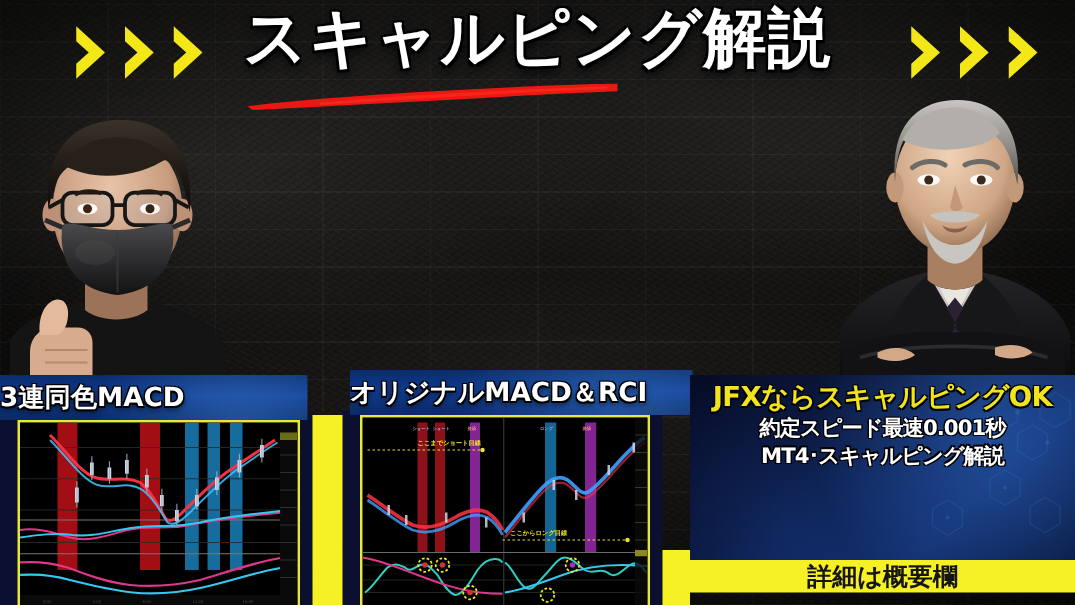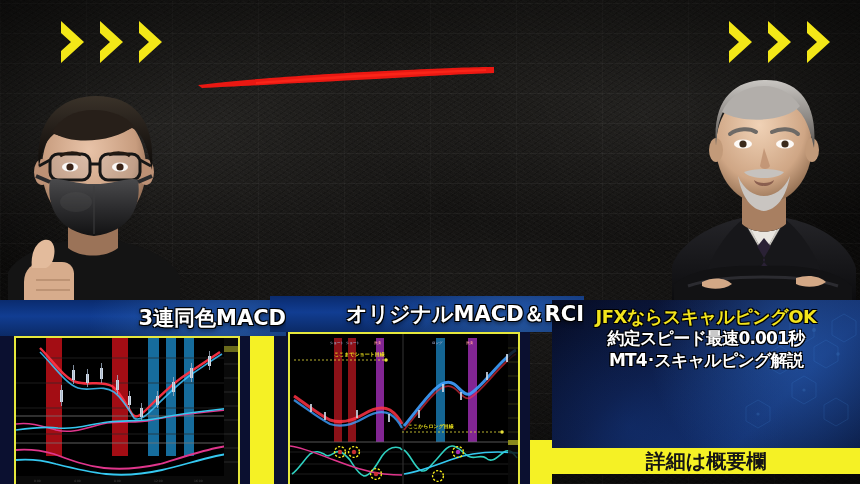--- a/index.html
+++ b/index.html
@@ -55,28 +55,28 @@
   .p-left{left:6px;width:176px;height:232px;}
   .p-right{right:2px;width:190px;height:236px;}
   .portrait svg{display:block;width:100%;height:100%;}
 
   
   .bottom{position:absolute;left:0;bottom:0;width:860px;height:184px;z-index:9;}
 
   .panel-label{
      position:absolute;height:36px;
      background:linear-gradient(180deg,#0a2b6e 0%,#113d92 45%,#0b2a66 100%);
-     display:flex;align-items:center;justify-content:flex-end;overflow:hidden;padding-left:40px;
+     display:flex;align-items:center;justify-content:flex-start;overflow:hidden;
   }
   .panel-label::after{content:"";position:absolute;inset:0;
      background:radial-gradient(circle at 78% 120%, rgba(90,170,255,.30), rgba(0,0,0,0) 60%);}
   .panel-label span{position:relative;z-index:2;color:#fff;font-weight:bold;font-size:21px;letter-spacing:0px;
      text-shadow:1px 1px 0 #000,-1px 1px 0 #000,1px -1px 0 #000,-1px -1px 0 #000, 0 2px 5px rgba(0,0,0,.8);}
   #lab1{left:0px;top:0px;width:246px;}
-  #lab2{left:270px;top:-4px;width:274px;}
+  #lab2{left:280px;top:-4px;width:274px;}
 
   .chartbox{position:absolute;border:2px solid #e6e83c;background:#000;overflow:hidden;}
   #chart1{left:14px;top:36px;width:222px;height:146px;}
   #chart2{left:288px;top:32px;width:228px;height:150px;}
   .chart-outer{position:absolute;background:#0b1030;}
   #outer1{left:0px;top:32px;width:250px;height:152px;}
   #outer2{left:274px;top:28px;width:256px;height:156px;}
 
   .ydiv{position:absolute;background:#f5f125;}
   #ydiv1{left:250px;top:32px;width:24px;height:152px;}
@@ -85,21 +85,21 @@
   
   #infopanel{position:absolute;left:552px;top:0px;width:308px;height:148px;
      background:linear-gradient(135deg,#05091e 0%,#0a1334 35%,#112a63 72%,#0a1a42 100%);
      overflow:hidden;}
   #infopanel::after{content:"";position:absolute;inset:0;
      background:
        radial-gradient(circle at 78% 30%, rgba(60,140,255,.38), rgba(0,0,0,0) 55%),
        radial-gradient(circle at 25% 85%, rgba(30,90,200,.25), rgba(0,0,0,0) 60%);}
   .hexes{position:absolute;inset:0;opacity:.30;}
   .info-lines{position:absolute;inset:0;z-index:3;padding-top:6px;text-align:center;}
-  .info-head{font-size:18px;font-weight:bold;color:#f2e41c;line-height:1.18;letter-spacing:-.5px;
+  .info-head{font-size:22px;font-weight:bold;color:#f2e41c;line-height:1.18;letter-spacing:-.5px;
      text-shadow:1px 1px 0 #000,-1px 1px 0 #000,1px -1px 0 #000,-1px -1px 0 #000;}
   .info-row{font-size:17px;font-weight:bold;color:#fff;line-height:1.30;letter-spacing:-.8px;
      text-shadow:1px 1px 0 #000,-1px 1px 0 #000,1px -1px 0 #000,-1px -1px 0 #000;}
 
   #footbar{position:absolute;left:552px;top:148px;width:308px;height:26px;background:#f5f125;
      display:flex;align-items:center;justify-content:center;}
   #footbar span{color:#151515;font-weight:bold;font-size:20px;letter-spacing:0px;}
 </style>
 </head>
 <body>
@@ -127,20 +127,23 @@
       <path d="M3 3 L26 24 L3 45 L3 33 L13 24 L3 15 Z" fill="#f3e718"></path>
       </svg>
     <svg class="chev" viewBox="0 0 34 48">
       <path d="M3 3 L26 24 L3 45 L3 33 L13 24 L3 15 Z" fill="#f3e718"></path>
       </svg>
     <svg class="chev" viewBox="0 0 34 48">
       <path d="M3 3 L26 24 L3 45 L3 33 L13 24 L3 15 Z" fill="#f3e718"></path>
       </svg>
   </div>
 
+  <div class="headline">
+    <div class="title-main">スキャルピング解説</div>
+  </div>
   <svg class="redline" viewBox="0 0 300 26">
     <path d="M2 21 C 40 16, 120 10, 210 6 C 250 4, 280 3, 298 3 L298 9 C 270 10, 230 12, 180 15 C 120 18, 50 22, 6 24 Z" fill="#ea1812"></path>
     <path d="M60 18 C 120 13, 200 8, 290 5 L290 7 C 200 11, 120 16, 60 20 Z" fill="#ff2a1c" opacity=".75"></path>
   </svg>
 
 
   <div class="portrait p-left">
     <svg viewBox="0 0 176 232">
       <defs>
         <radialGradient id="skinL" cx="45%" cy="35%" r="65%">

